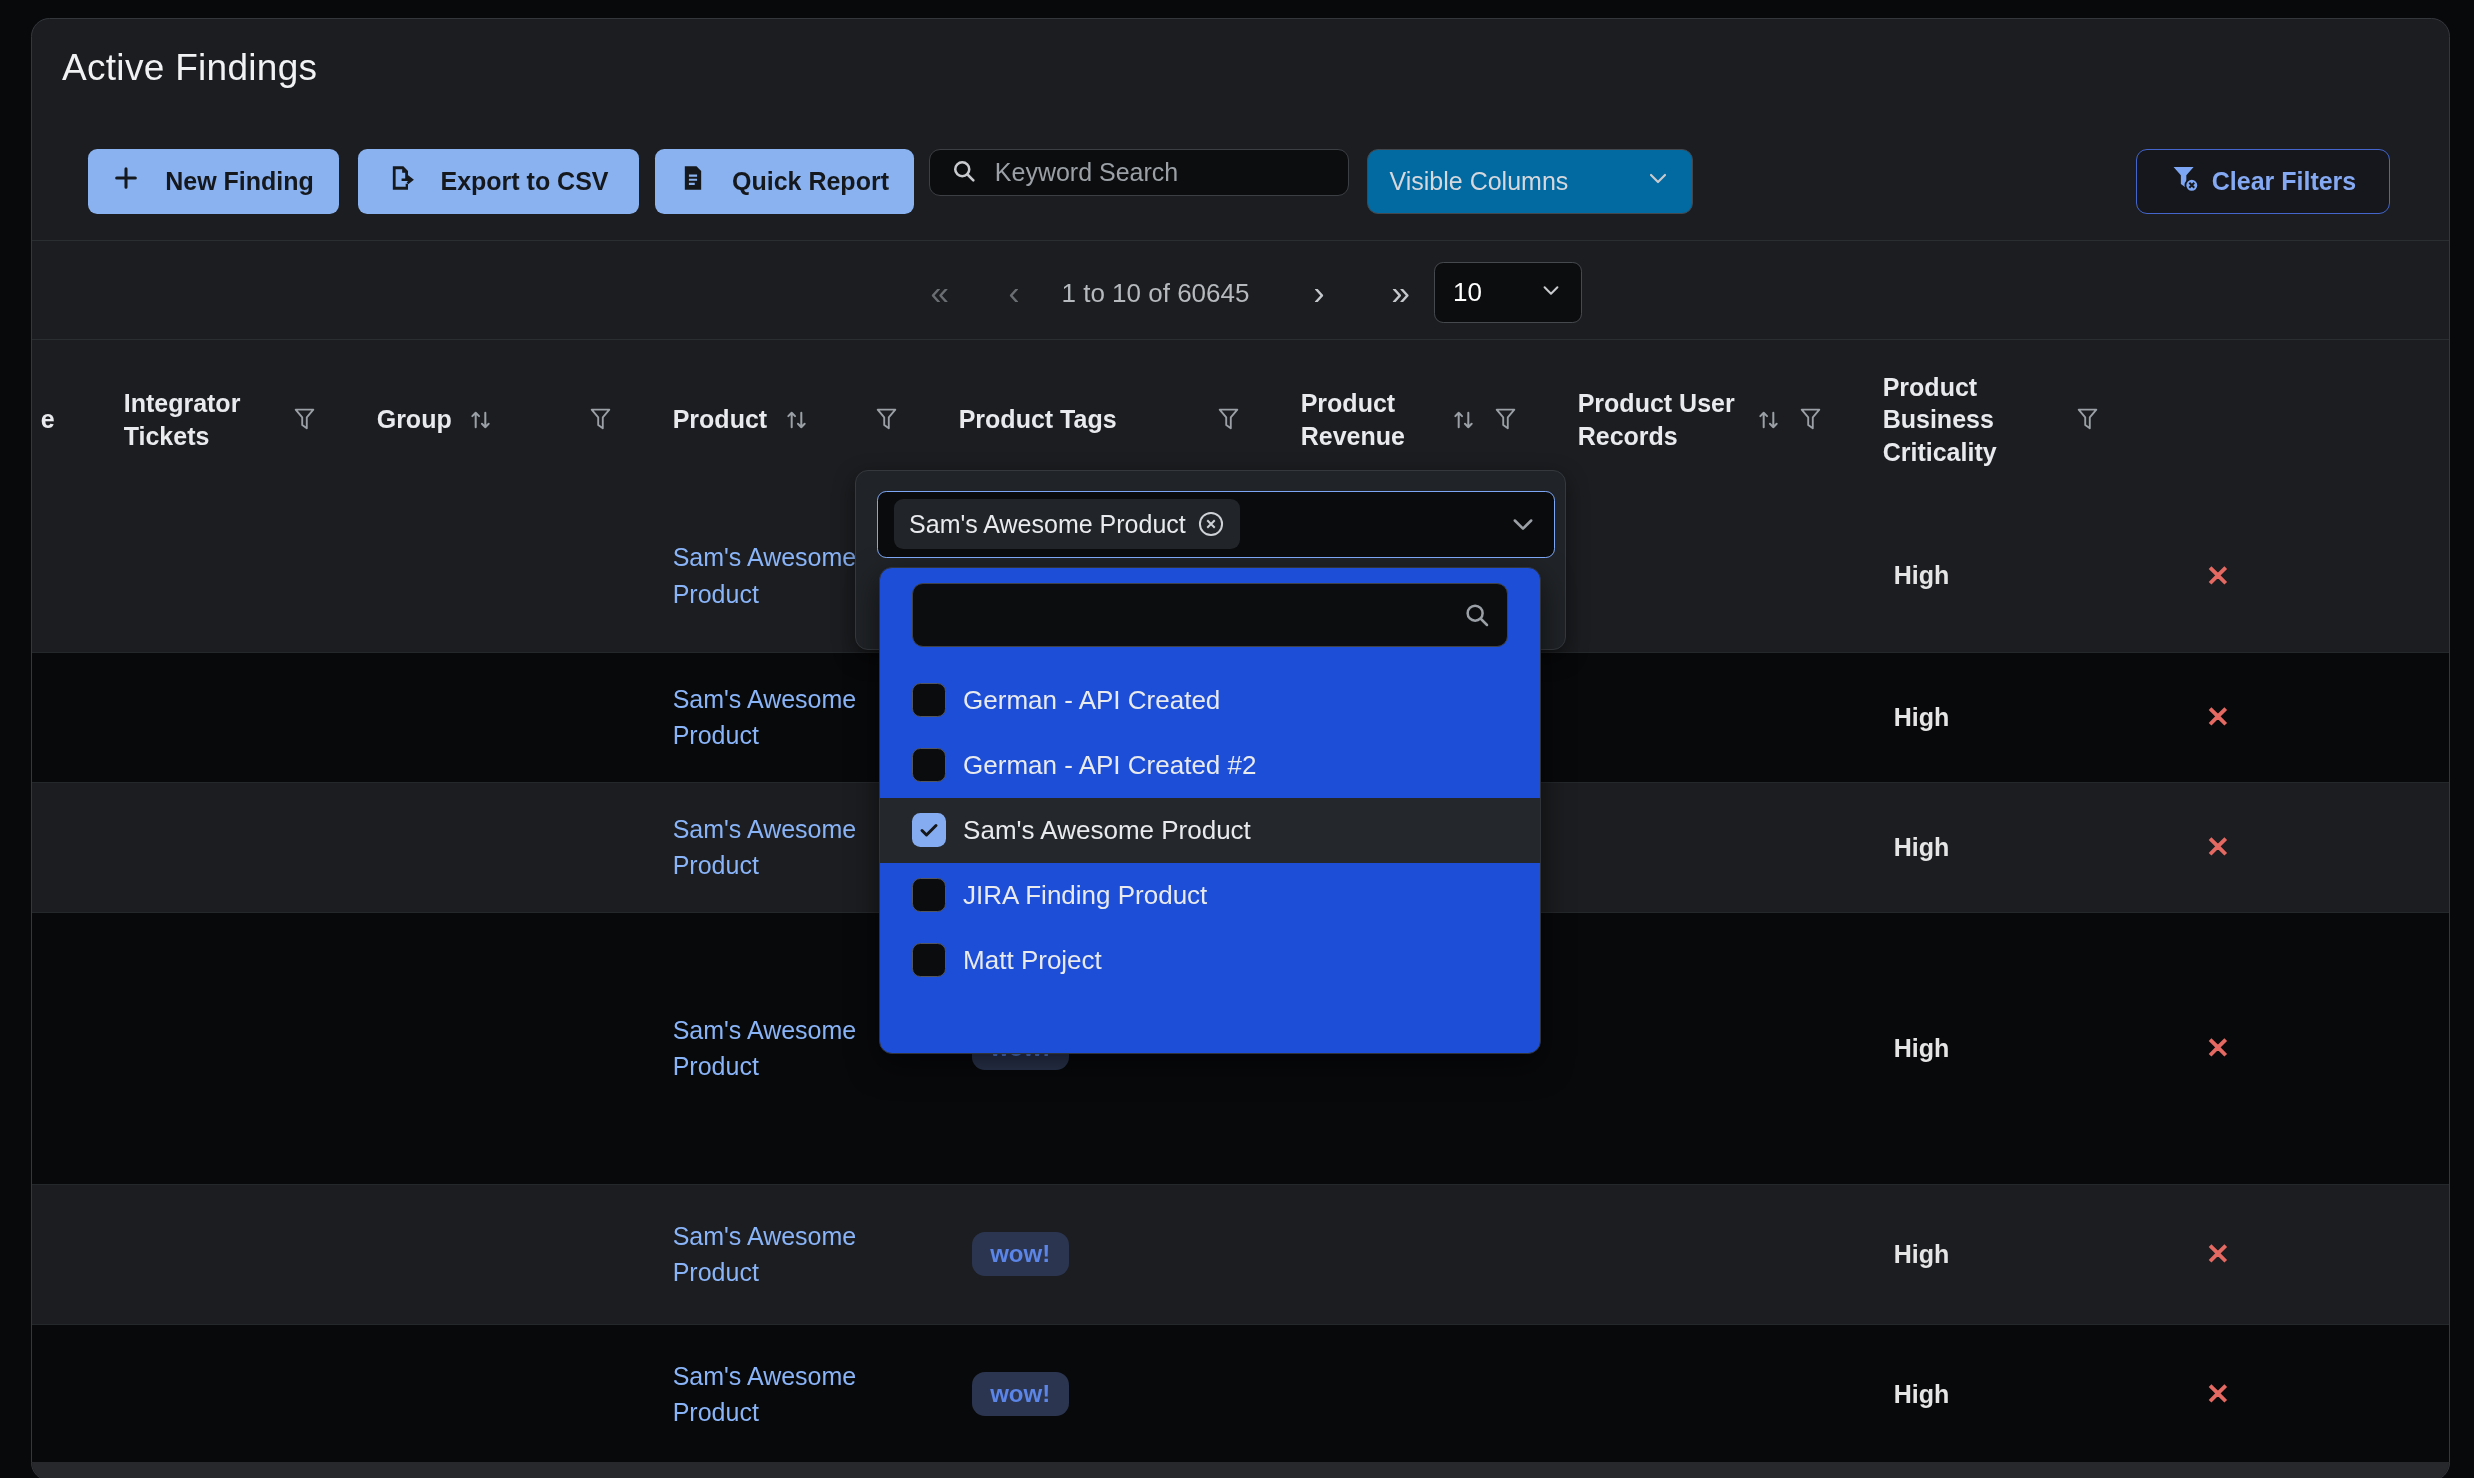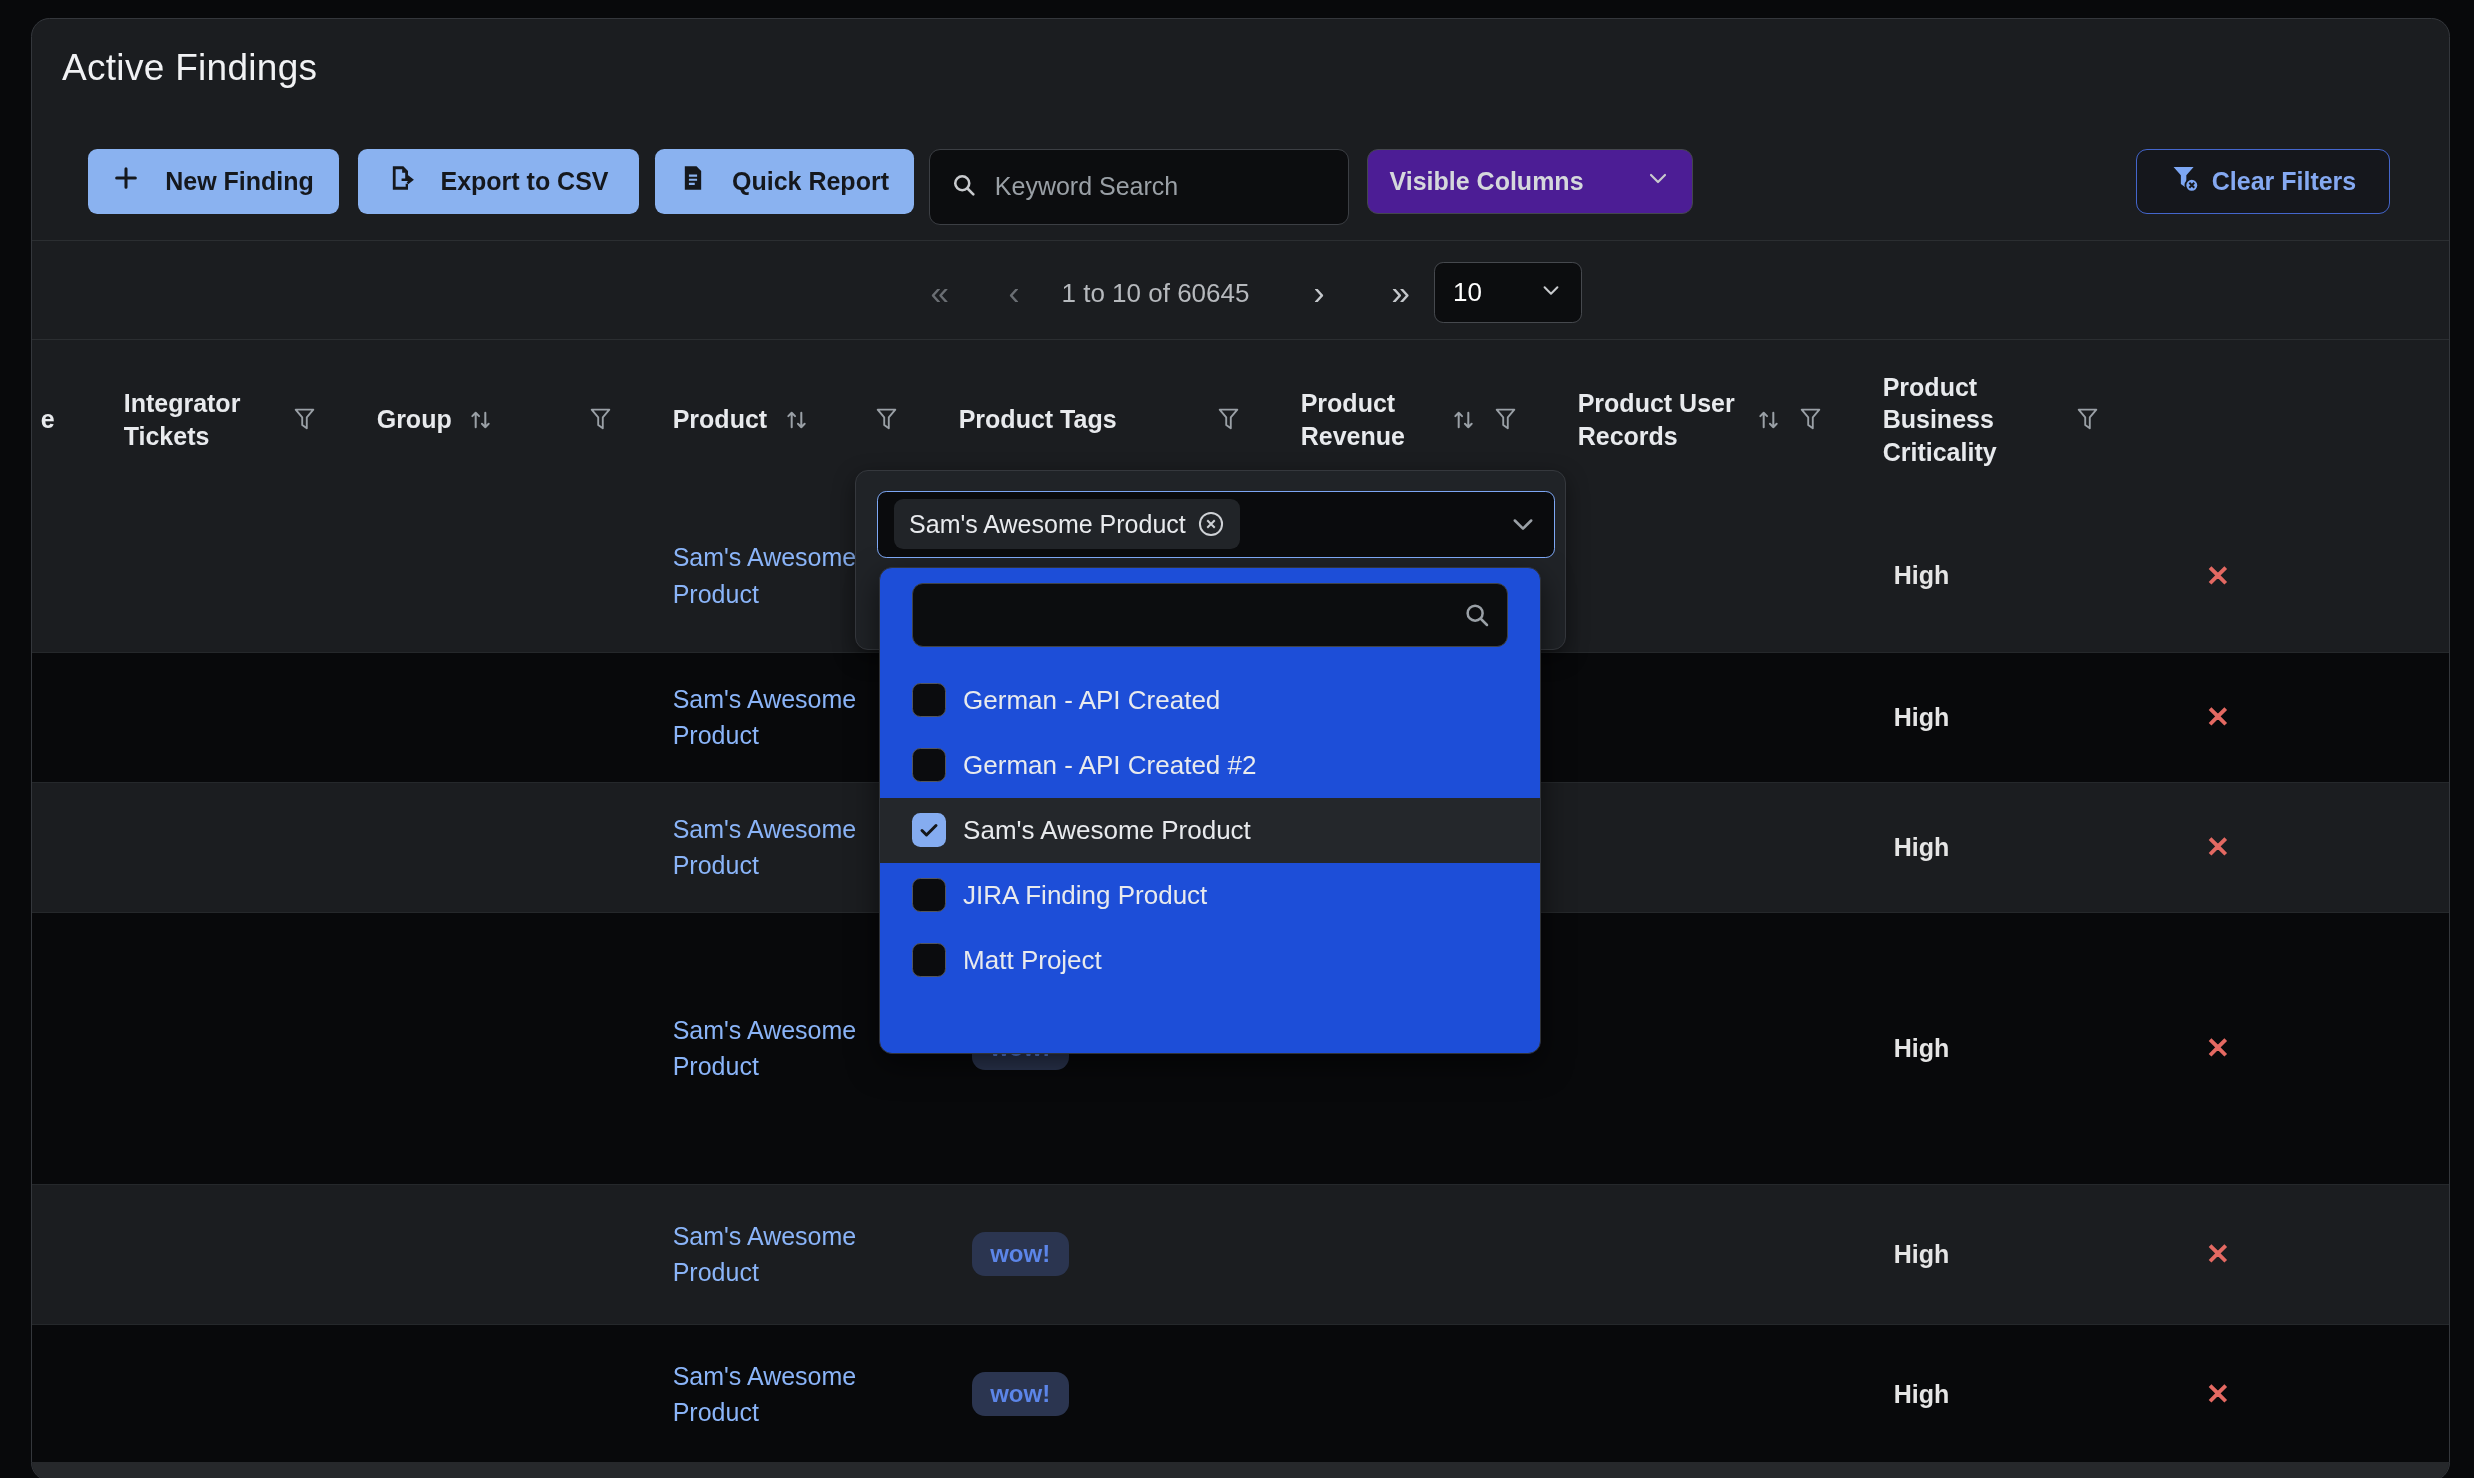--- a/index.html
+++ b/index.html
@@ -12,26 +12,26 @@
     background:#1b1d20;border:0.9px solid #34373c;border-radius:18.5px;overflow:hidden;
   }
   .page-title{position:absolute;left:30.5px;top:28px;font-size:37px;font-weight:400;color:#f1f2f4;letter-spacing:0.3px;}
   
   .btn{position:absolute;top:130px;height:65px;border-radius:9.2px;display:flex;align-items:center;justify-content:center;gap:25px;
        background:#8ab2f0;color:#15181d;font-size:25px;font-weight:700;cursor:pointer;border:none;}
   .btn svg{flex:0 0 auto;}
   #btn-new{left:56px;width:251px;}
   #btn-export{left:326px;width:281px;}
   #btn-quick{left:623px;width:259px;}
-  .search-box{position:absolute;left:897px;top:130px;width:420px;height:76px;background:#0c0d0f;border:0.9px solid #3c3f44;border-radius:11px;
+  .search-box{position:absolute;left:897px;top:130px;width:420px;height:47px;background:#0c0d0f;border:0.9px solid #3c3f44;border-radius:11px;
        display:flex;align-items:center;gap:15px;padding:0 20.3px;box-sizing:border-box;}
   .search-box input{background:transparent;border:none;outline:none;color:#e8eaed;font-size:25px;width:100%;font-family:inherit;}
   .search-box input::placeholder{color:#9aa0a6;}
-  .select-like{position:absolute;left:1335px;top:130px;width:326px;height:65px;background:#4c1d95;border:0.9px solid #44474c;border-radius:11px;
-       display:flex;align-items:center;justify-content:space-between;padding:0 22px;box-sizing:border-box;color:#d5d8dc;font-size:25px;cursor:pointer;font-weight:bold;}
+  .select-like{position:absolute;left:1335px;top:130px;width:326px;height:65px;background:#0369a1;border:0.9px solid #44474c;border-radius:11px;
+       display:flex;align-items:center;justify-content:space-between;padding:0 22px;box-sizing:border-box;color:#d5d8dc;font-size:25px;cursor:pointer;}
   .btn-outline{position:absolute;left:2104px;top:130px;width:254px;height:65px;border-radius:11px;background:#15171c;
        border:1.8px solid #4466cc;color:#85a9f2;font-size:25px;font-weight:700;display:flex;align-items:center;justify-content:center;gap:12px;cursor:pointer;}
   .divider{position:absolute;left:0;right:0;height:0.9px;background:#2b2e31;}
   #div1{top:221px;} #div2{top:320px;}
   
   .pg-arrow{position:absolute;top:250px;height:48px;line-height:48px;font-size:33px;cursor:pointer;user-select:none;}
   .pg-dim{color:#6a6e73;} .pg-lit{color:#c4c7cb;}
   #pg-first{left:899px;} #pg-prev{left:977px;} #pg-next{left:1282px;} #pg-last{left:1360px;}
   .pg-range{position:absolute;left:1003px;top:250px;width:242px;height:48px;line-height:48px;text-align:center;color:#b6b9bd;font-size:26px;}
   .pg-size{position:absolute;left:1402px;top:243px;width:148px;height:61px;background:#0c0d0f;border:0.9px solid #46494e;border-radius:9.2px;

